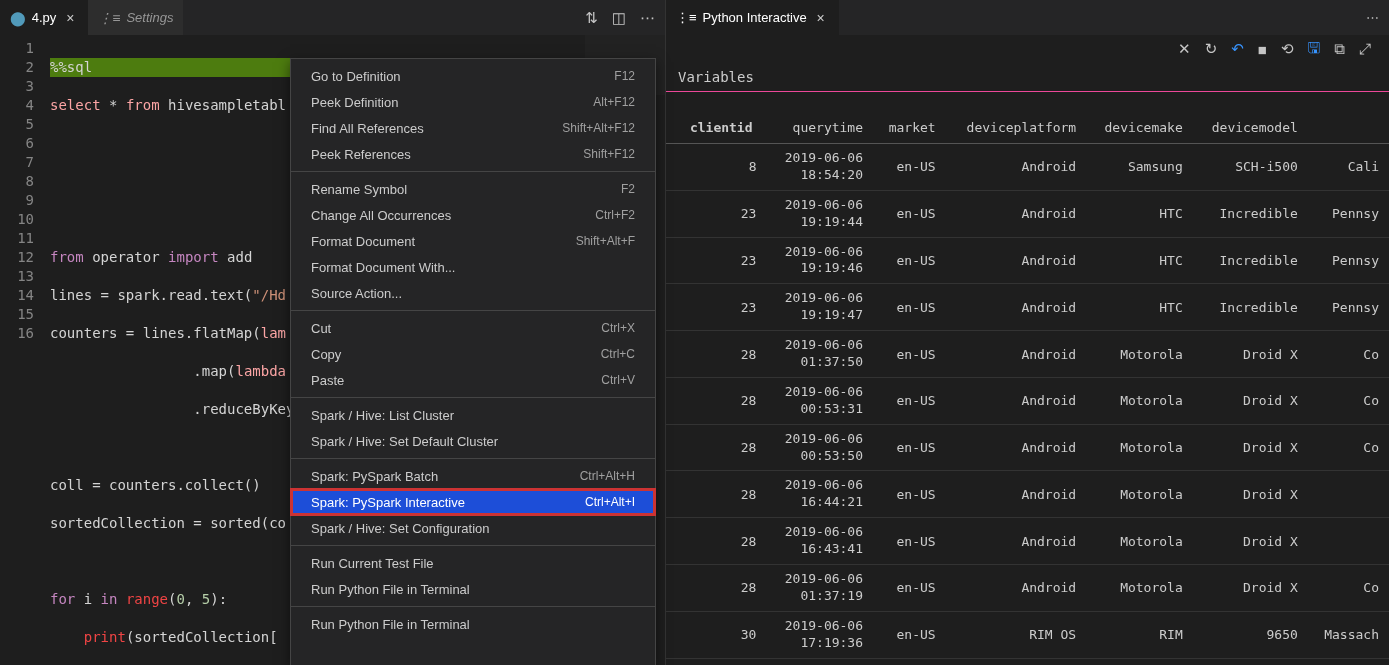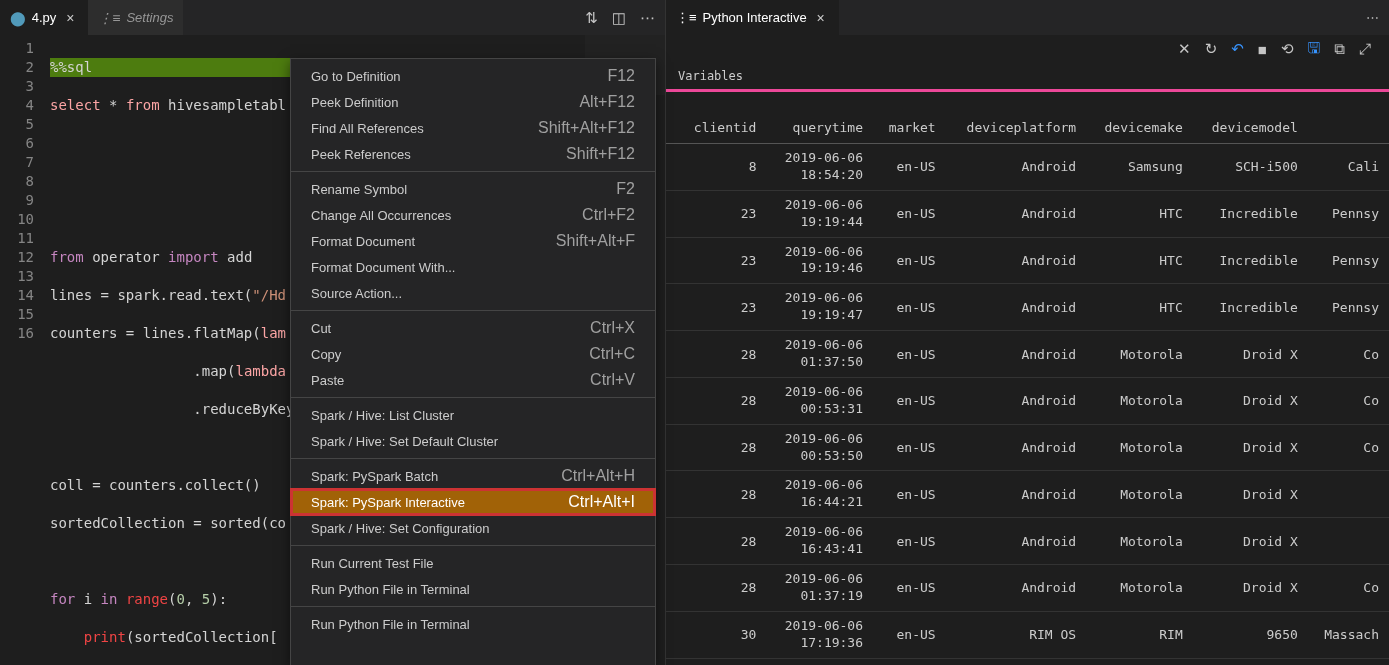--- a/index.html
+++ b/index.html
@@ -118,27 +118,27 @@
   height: 26px;
   padding: 0 20px;
   display: flex;
   align-items: center;
   justify-content: space-between;
   color: #cccccc;
   font-size: 13px;
   cursor: pointer;
 }
 .menu-item.highlighted {
-  background: #a16207;
+  background: #1d4ed8;
   color: #ffffff;
   outline: 3px solid #cc3333;
   outline-offset: -2px;
   position: relative;
 }
-.menu-item .shortcut { color: #a0a0a0; font-size: 16px; }
+.menu-item .shortcut { color: #a0a0a0; font-size: 12px; }
 .menu-item.highlighted .shortcut { color: #ffffff; }
 .menu-sep {
   height: 1px;
   background: #454545;
   margin: 4px 0;
 }
 .py-tab-bar {
   height: 35px;
   background: #252526;
   display: flex;
@@ -168,43 +168,43 @@
   padding-right: 18px;
   color: #c5c5c5;
   font-size: 15px;
 }
 .toolbar span { cursor: pointer; }
 .toolbar .undo { color: #3794ff; }
 .toolbar .save { color: #3794ff; }
 .variables-header {
   padding: 6px 12px;
   font-family: Consolas, monospace;
-  font-size: 12px;
+  font-size: 14px;
   color: #cccccc;
-  border-bottom: 3px solid #ec4899;
+  border-bottom: 1px solid #ec4899;
   margin-bottom: 20px;
 }
 .data-table {
   font-family: Consolas, monospace;
   font-size: 13px;
   color: #cccccc;
   overflow: hidden;
 }
 .data-table table {
   width: 100%;
   border-collapse: collapse;
 }
 .data-table th {
   text-align: right;
   padding: 8px 10px;
   font-weight: normal;
   border-bottom: 1px solid #555;
   white-space: nowrap;
 }
-.data-table th:first-child { text-align: right; padding-left: 20px;}
+.data-table th:first-child { text-align: center; padding-left: 20px; font-weight: bold;}
 .data-table td {
   text-align: right;
   padding: 6px 10px;
   border-bottom: 1px solid #333;
   white-space: nowrap;
 }
 .data-table td.qt { line-height: 1.3; }
 </style>
 </head>
 <body>

